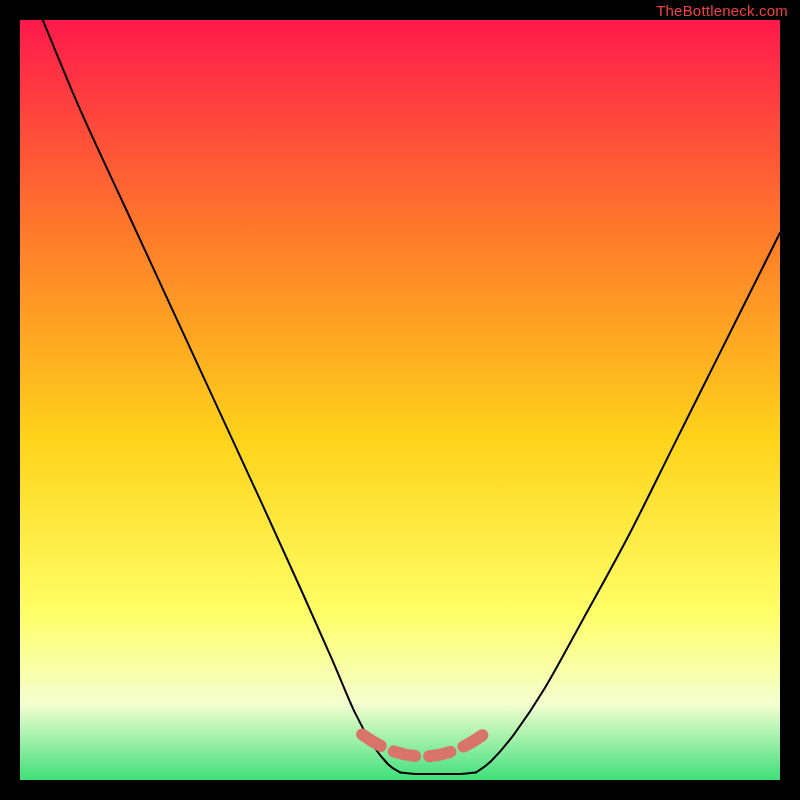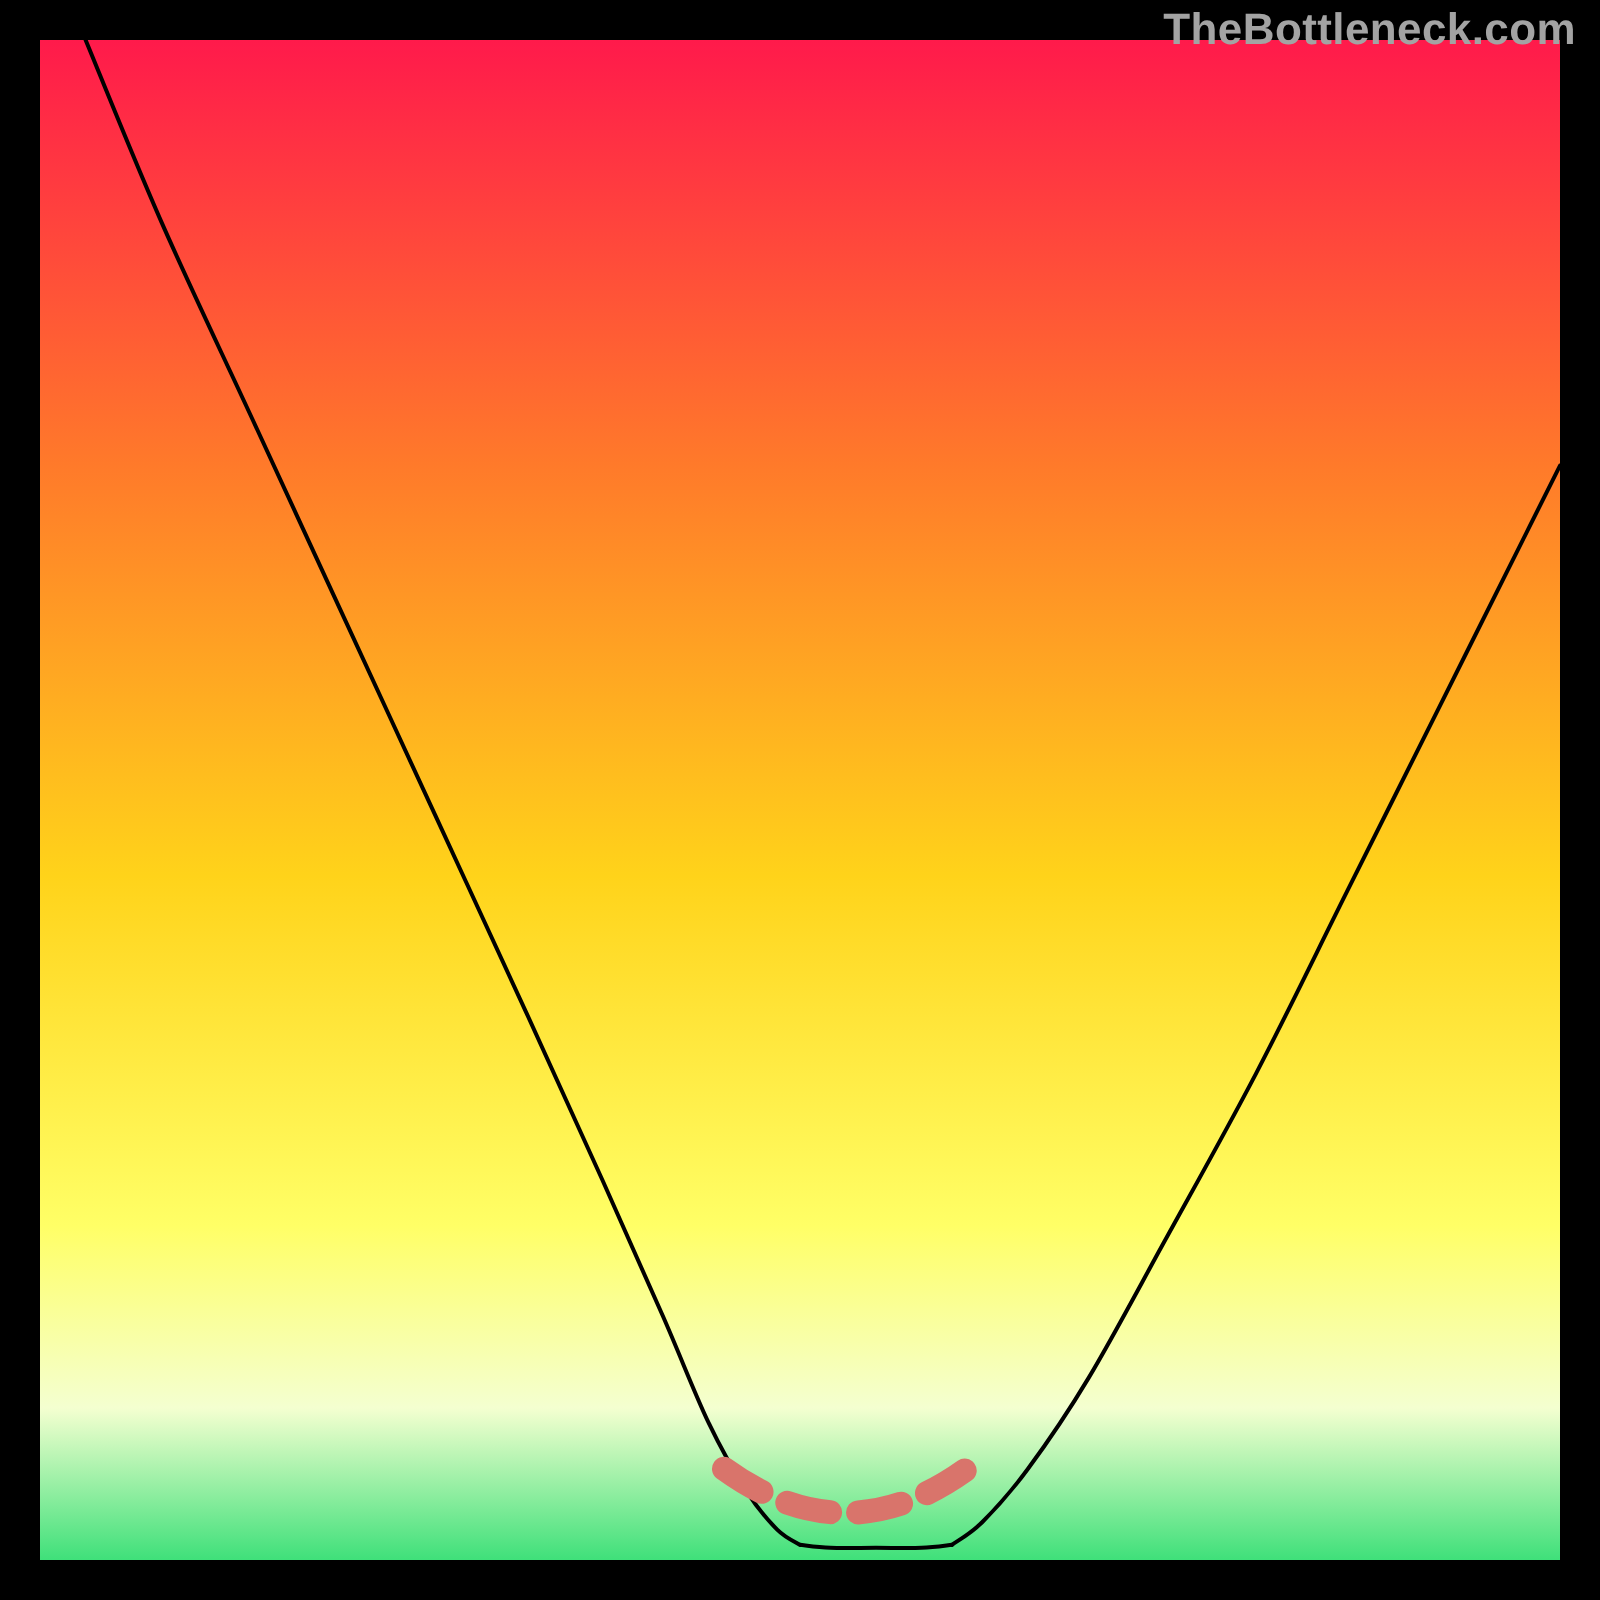--- a/index.html
+++ b/index.html
@@ -24,24 +24,24 @@
     top: 20px;
     width: 760px;
     height: 760px;
     overflow: hidden;
   }
   .watermark {
     position: absolute;
     top: 2px;
     right: 12px;
     font-family: Arial, Helvetica, sans-serif;
-    font-size: 22px;
-    color: #a3a3a3;
+    font-size: 15px;
+    color: #ef4444;
     letter-spacing: 0.2px;
-    font-weight: 700;
+    font-weight: 400;
   }
   svg {
     display: block;
   }
 </style>
 </head>
 <body>
 
 <div class="frame">
   <div class="plot">

